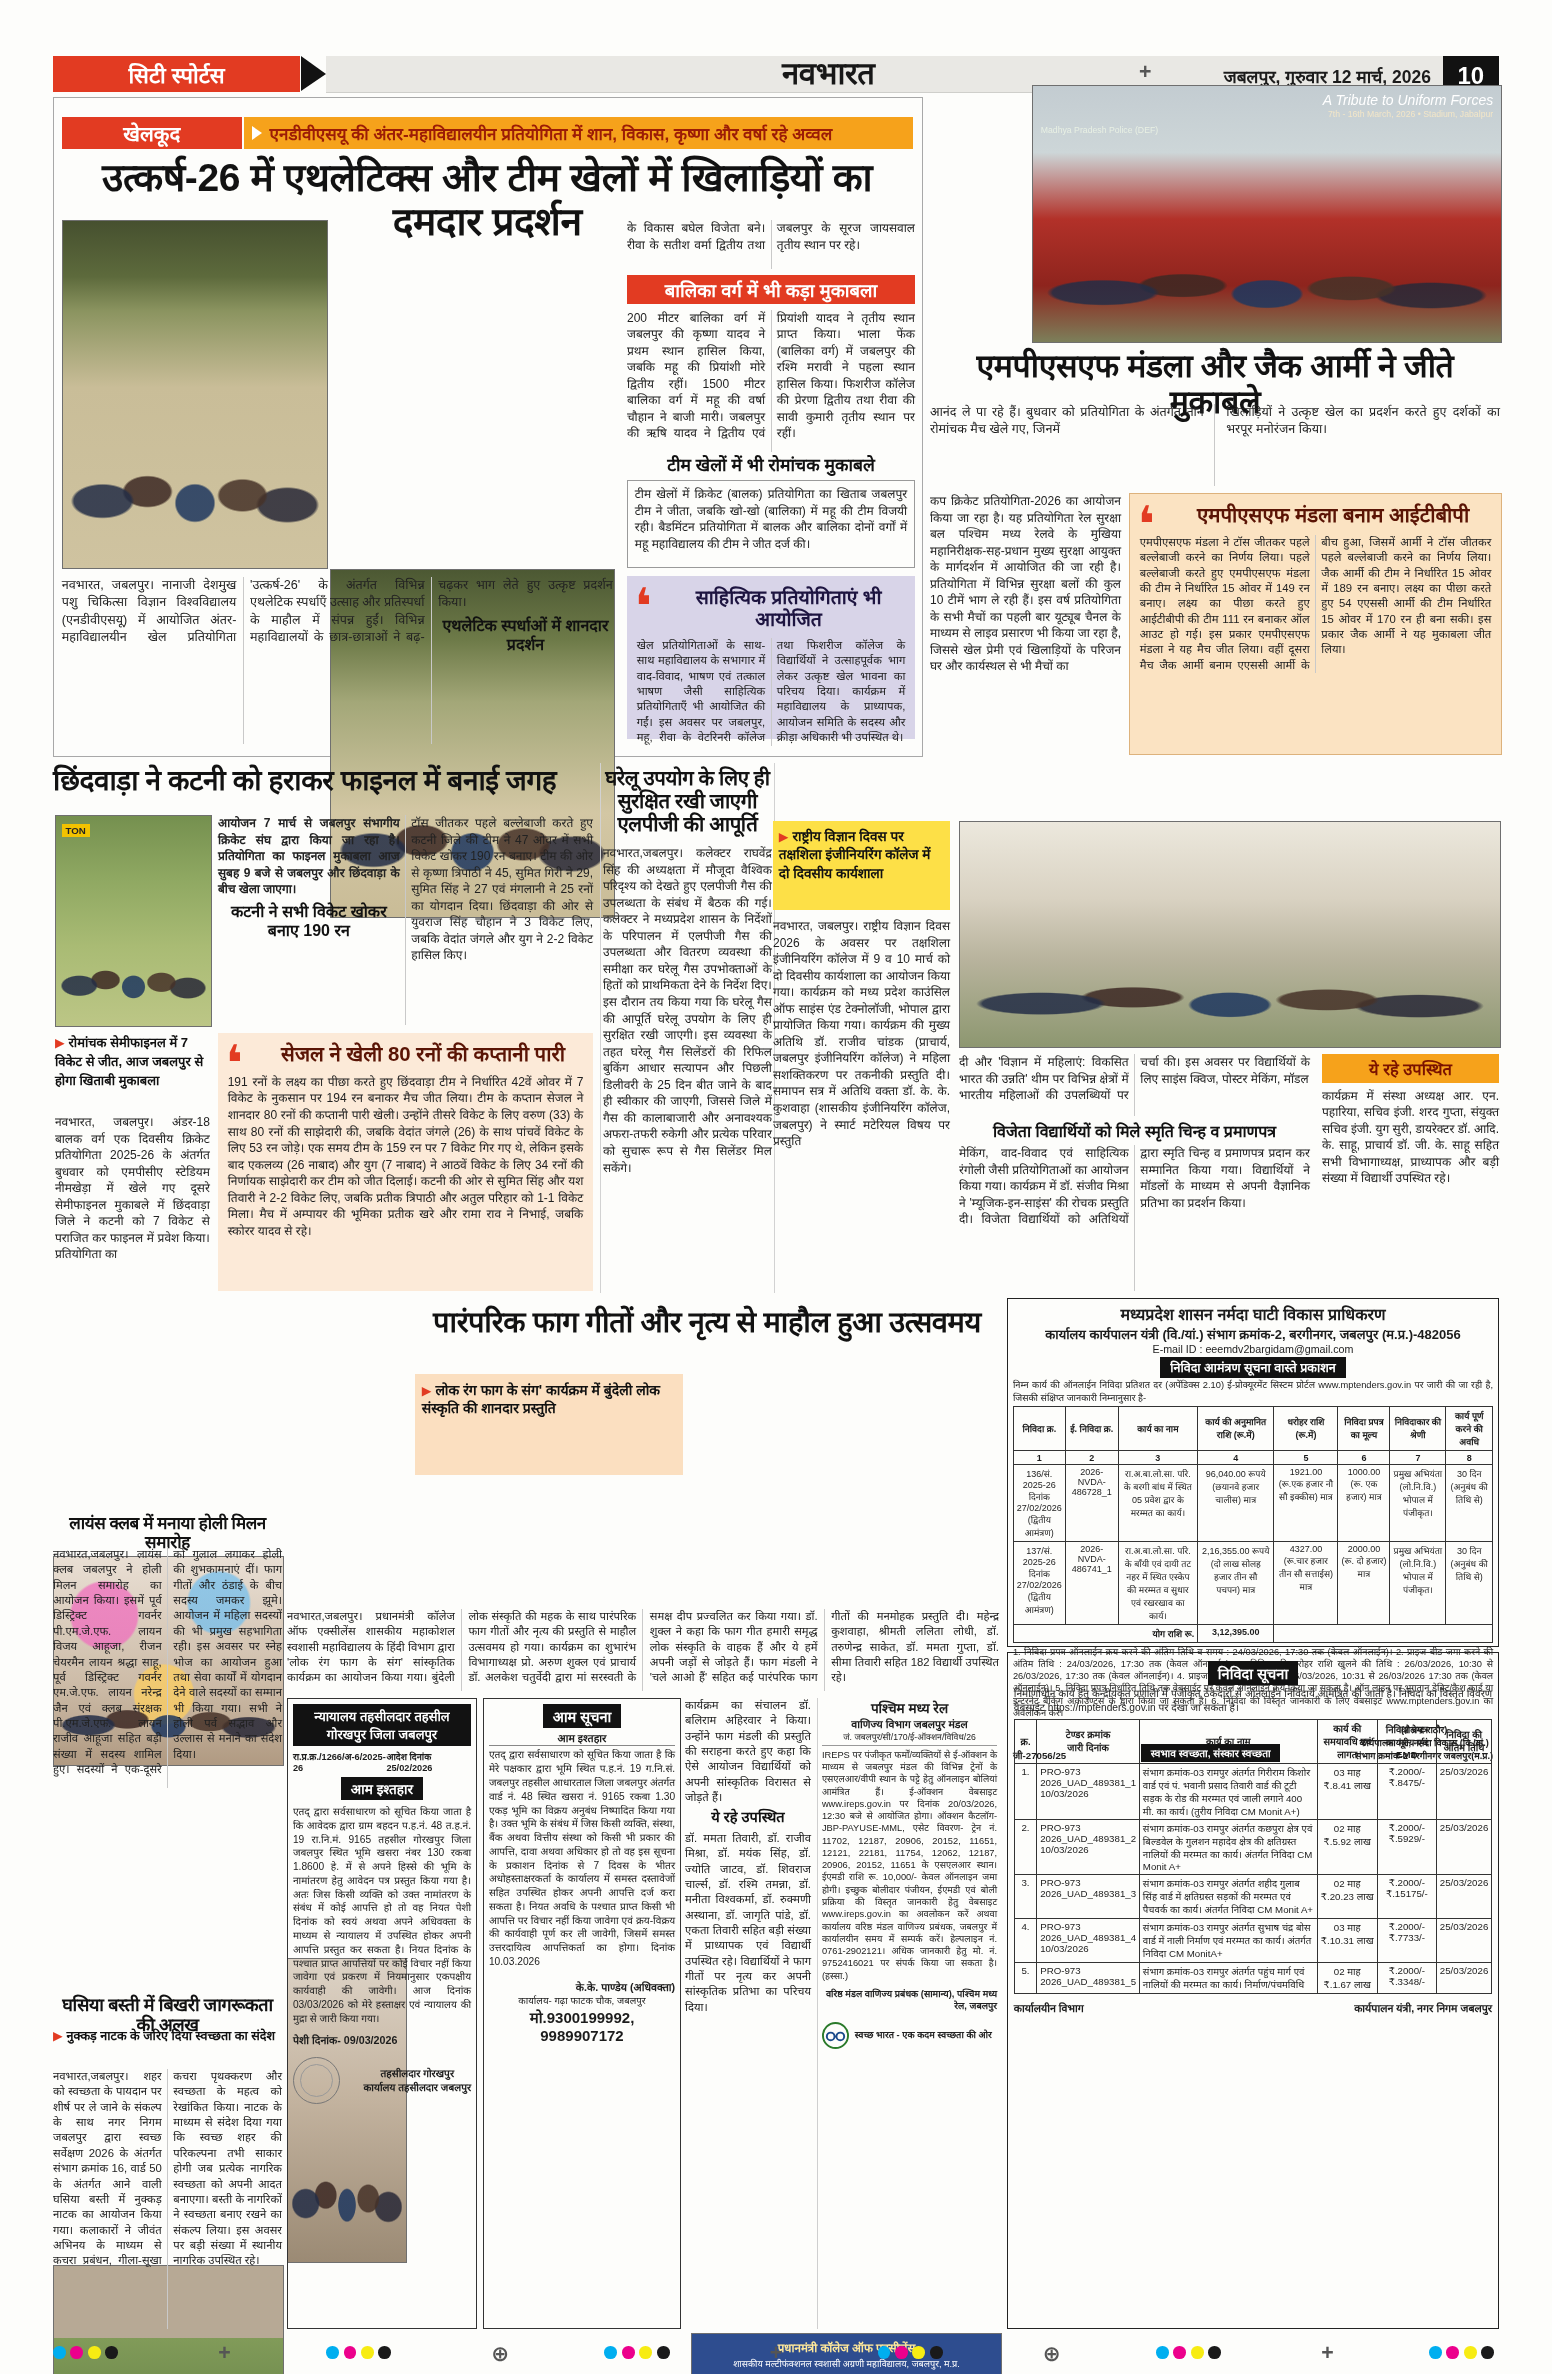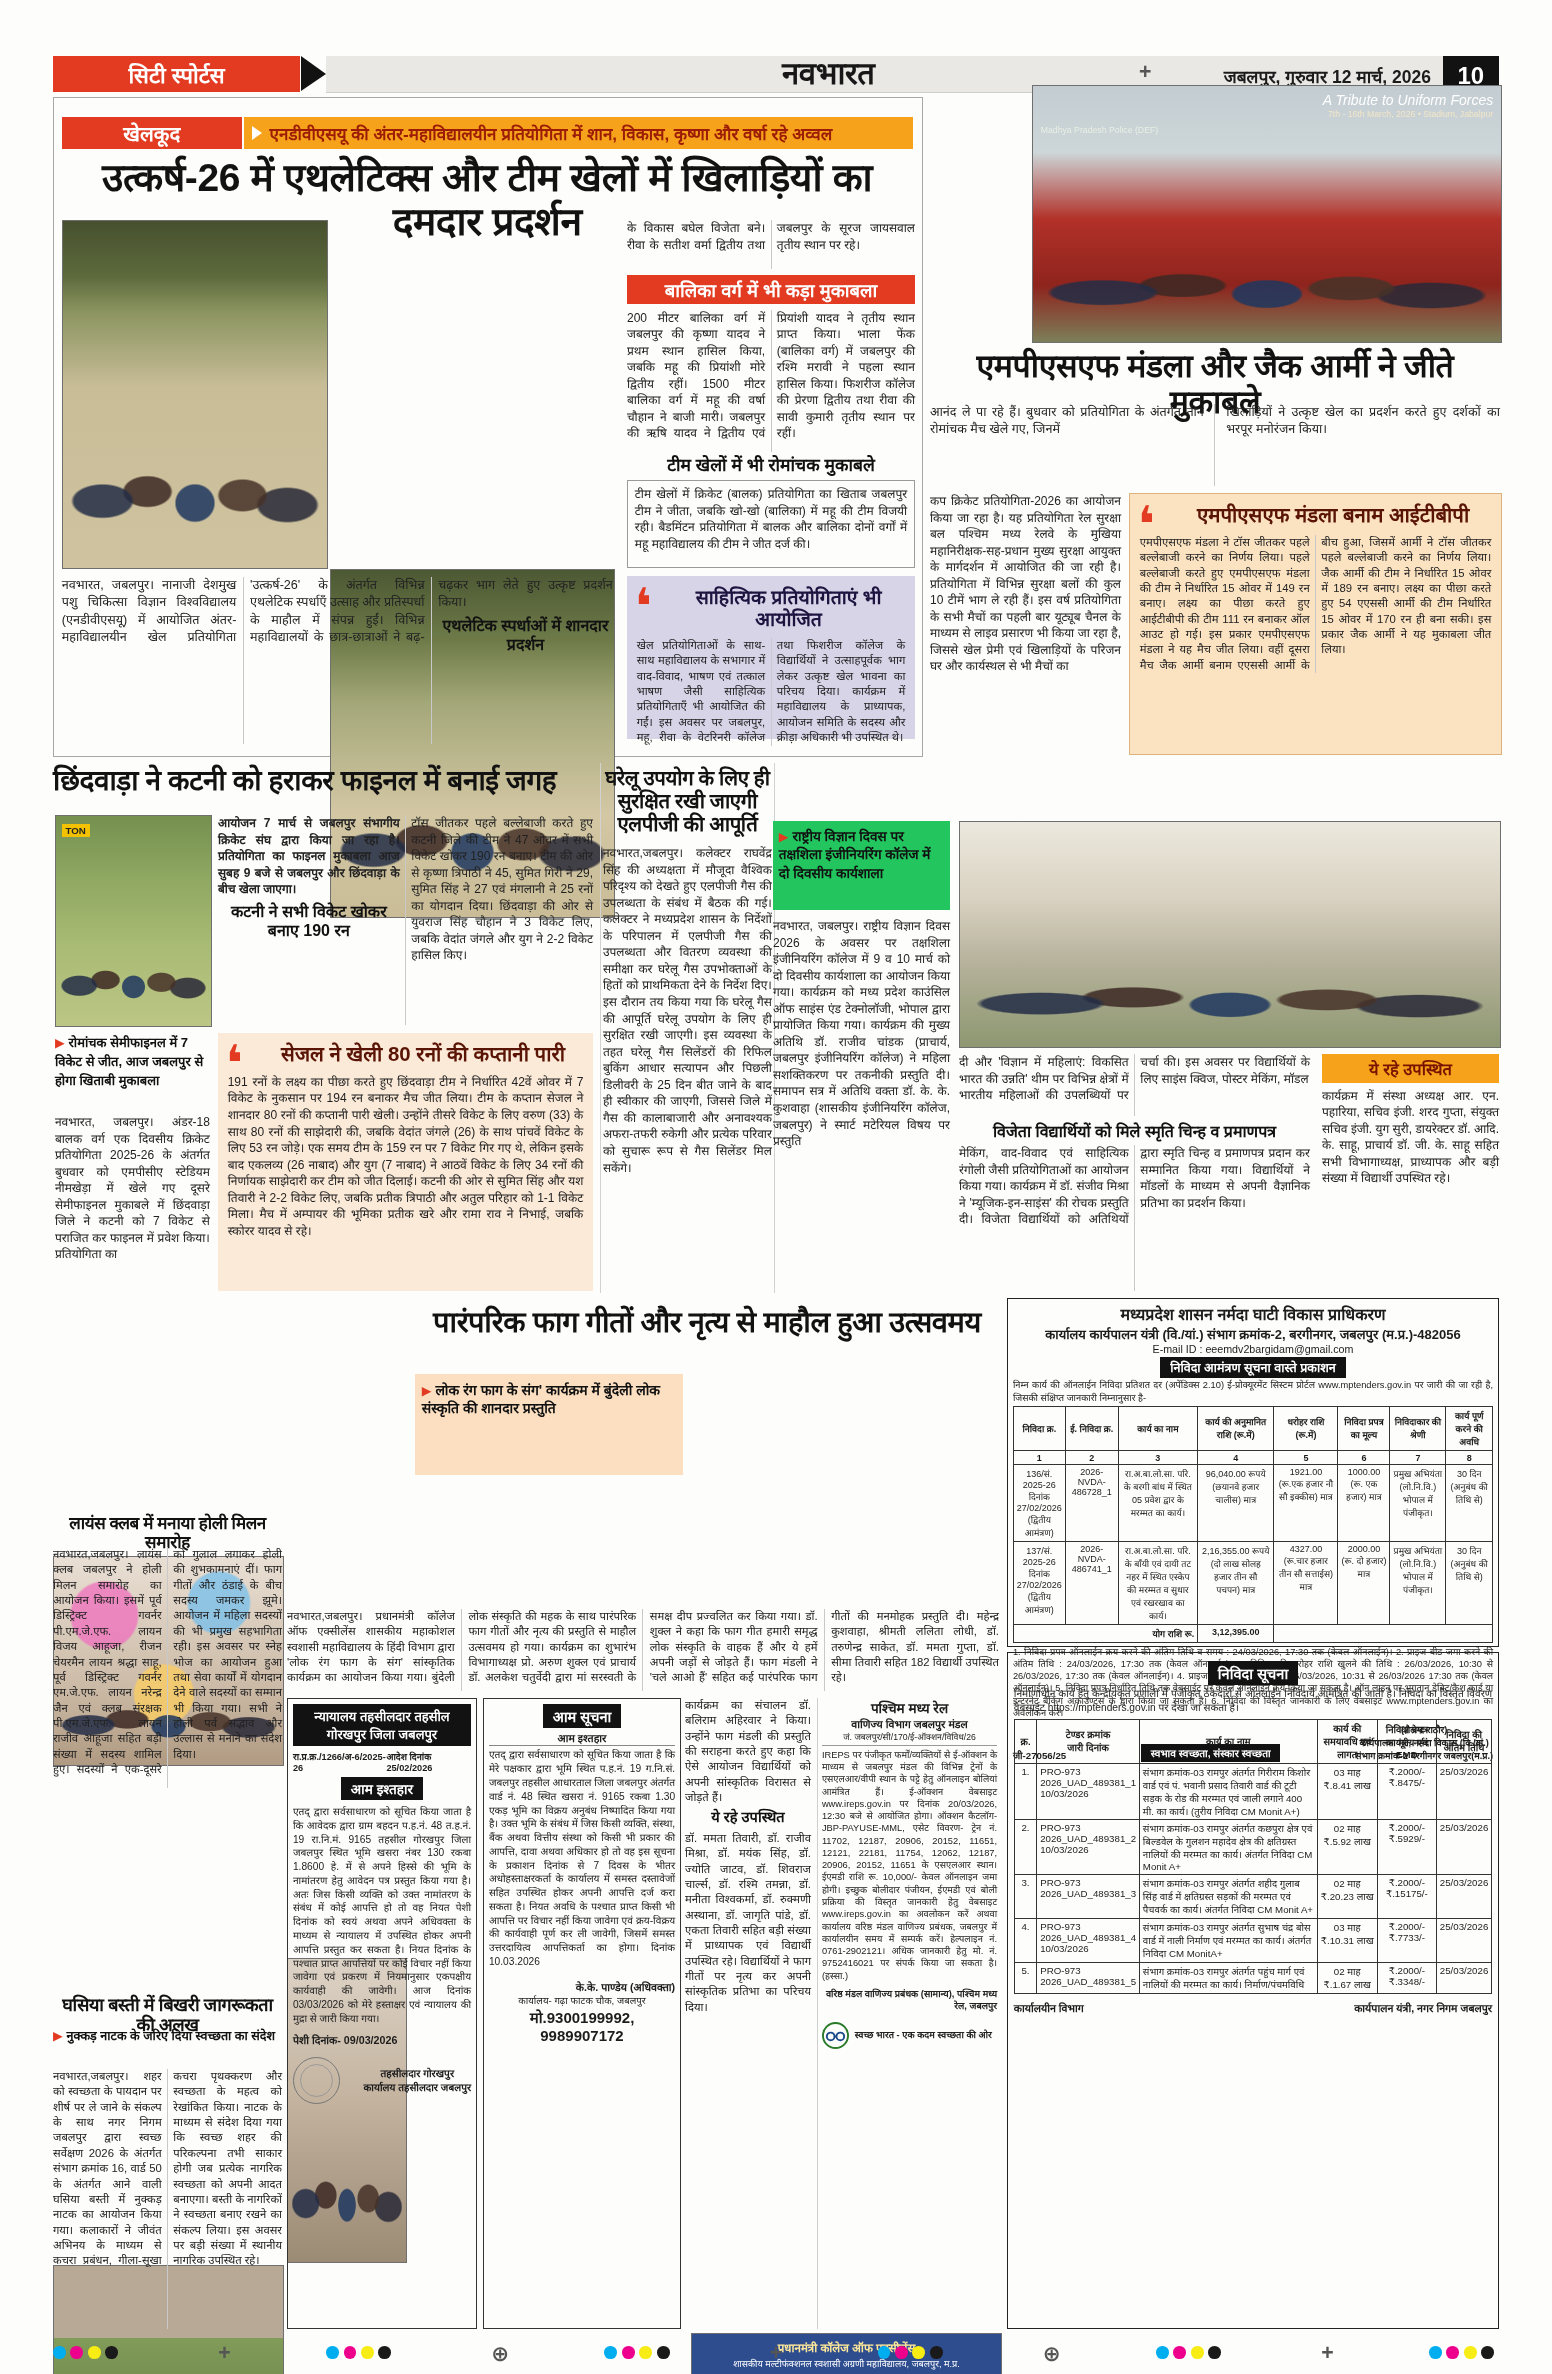--- a/index.html
+++ b/index.html
@@ -151,21 +151,21 @@
       <div class="qtext bt2 jt">191 रनों के लक्ष्य का पीछा करते हुए छिंदवाड़ा टीम ने निर्धारित 42वें ओवर में 7 विकेट के नुकसान पर 194 रन बनाकर मैच जीत लिया। टीम के कप्तान सेजल ने शानदार 80 रनों की कप्तानी पारी खेली। उन्होंने तीसरे विकेट के लिए वरुण (33) के साथ 80 रनों की साझेदारी की, जबकि वेदांत जंगले (26) के साथ पांचवें विकेट के लिए 53 रन जोड़े। एक समय टीम के 159 रन पर 7 विकेट गिर गए थे, लेकिन इसके बाद एकलव्य (26 नाबाद) और युग (7 नाबाद) ने आठवें विकेट के लिए 34 रनों की निर्णायक साझेदारी कर टीम को जीत दिलाई। कटनी की ओर से सुमित सिंह और यश तिवारी ने 2-2 विकेट लिए, जबकि प्रतीक त्रिपाठी और अतुल परिहार को 1-1 विकेट मिला। मैच में अम्पायर की भूमिका प्रतीक खरे और रामा राव ने निभाई, जबकि स्कोरर यादव से रहे।</div>
     </div>
   </div>
 
   <div class="abs" style="left:600px;top:763px;width:169px;height:530px;border-left:1px solid #d2d2d2;border-right:1px solid #d2d2d2;padding:0 1.9px;">
     <div class="hl ctr" style="font-size:20.4px;margin-top:3.9px;">घरेलू उपयोग के लिए ही सुरक्षित रखी जाएगी एलपीजी की आपूर्ति</div>
     <div class="bt2 jt" style="margin-top:9.7px;">नवभारत,जबलपुर। कलेक्टर राघवेंद्र सिंह की अध्यक्षता में मौजूदा वैश्विक परिदृश्य को देखते हुए एलपीजी गैस की उपलब्धता के संबंध में बैठक की गई। कलेक्टर ने मध्यप्रदेश शासन के निर्देशों के परिपालन में एलपीजी गैस की उपलब्धता और वितरण व्यवस्था की समीक्षा कर घरेलू गैस उपभोक्ताओं के हितों को प्राथमिकता देने के निर्देश दिए। इस दौरान तय किया गया कि घरेलू गैस की आपूर्ति घरेलू उपयोग के लिए ही सुरक्षित रखी जाएगी। इस व्यवस्था के तहत घरेलू गैस सिलेंडरों की रिफिल बुकिंग आधार सत्यापन और पिछली डिलीवरी के 25 दिन बीत जाने के बाद ही स्वीकार की जाएगी, जिससे जिले में गैस की कालाबाजारी और अनावश्यक अफरा-तफरी रुकेगी और प्रत्येक परिवार को सुचारू रूप से गैस सिलेंडर मिल सकेंगे।</div>
   </div>
 
   <div class="abs" style="left:773px;top:763px;width:726px;height:530px;">
-    <div class="abs" style="left:0;top:58px;width:177px;height:89px;background:#22c55e;padding:5.8px;box-sizing:border-box;">
+    <div class="abs" style="left:0;top:58px;width:177px;height:89px;background:#fde047;padding:5.8px;box-sizing:border-box;">
       <span class="tri"></span><span class="kick">राष्ट्रीय विज्ञान दिवस पर तक्षशिला इंजीनियरिंग कॉलेज में दो दिवसीय कार्यशाला</span>
     </div>
     <div class="abs bt2 jt" style="left:0;top:155px;width:177px;height:373px;">नवभारत, जबलपुर। राष्ट्रीय विज्ञान दिवस 2026 के अवसर पर तक्षशिला इंजीनियरिंग कॉलेज में 9 व 10 मार्च को दो दिवसीय कार्यशाला का आयोजन किया गया। कार्यक्रम को मध्य प्रदेश काउंसिल ऑफ साइंस एंड टेक्नोलॉजी, भोपाल द्वारा प्रायोजित किया गया। कार्यक्रम की मुख्य अतिथि डॉ. राजीव चांडक (प्राचार्य, जबलपुर इंजीनियरिंग कॉलेज) ने महिला सशक्तिकरण पर तकनीकी प्रस्तुति दी। समापन सत्र में अतिथि वक्ता डॉ. के. के. कुशवाहा (शासकीय इंजीनियरिंग कॉलेज, जबलपुर) ने स्मार्ट मटेरियल विषय पर प्रस्तुति</div>
     <div class="abs photo ph-sci" style="left:186px;top:58px;width:540px;height:225px;">
         <div class="fig"></div>
       </div>
     <div class="abs bt2 jt cols2" style="left:186px;top:291px;width:351px;height:62px;">दी और 'विज्ञान में महिलाएं: विकसित भारत की उन्नति' थीम पर विभिन्न क्षेत्रों में भारतीय महिलाओं की उपलब्धियों पर चर्चा की। इस अवसर पर विद्यार्थियों के लिए साइंस क्विज, पोस्टर मेकिंग, मॉडल</div>
     <div class="abs inhead" style="left:186px;top:355px;width:351px;">विजेता विद्यार्थियों को मिले स्मृति चिन्ह व प्रमाणपत्र</div>
     <div class="abs bt2 jt cols2" style="left:186px;top:382px;width:351px;height:146px;">मेकिंग, वाद-विवाद एवं साहित्यिक रंगोली जैसी प्रतियोगिताओं का आयोजन किया गया। कार्यक्रम में डॉ. संजीव मिश्रा ने 'म्यूजिक-इन-साइंस' की रोचक प्रस्तुति दी। विजेता विद्यार्थियों को अतिथियों द्वारा स्मृति चिन्ह व प्रमाणपत्र प्रदान कर सम्मानित किया गया। विद्यार्थियों ने मॉडलों के माध्यम से अपनी वैज्ञानिक प्रतिभा का प्रदर्शन किया।</div>
     <div class="abs" style="left:549px;top:291px;width:177px;height:237px;">

